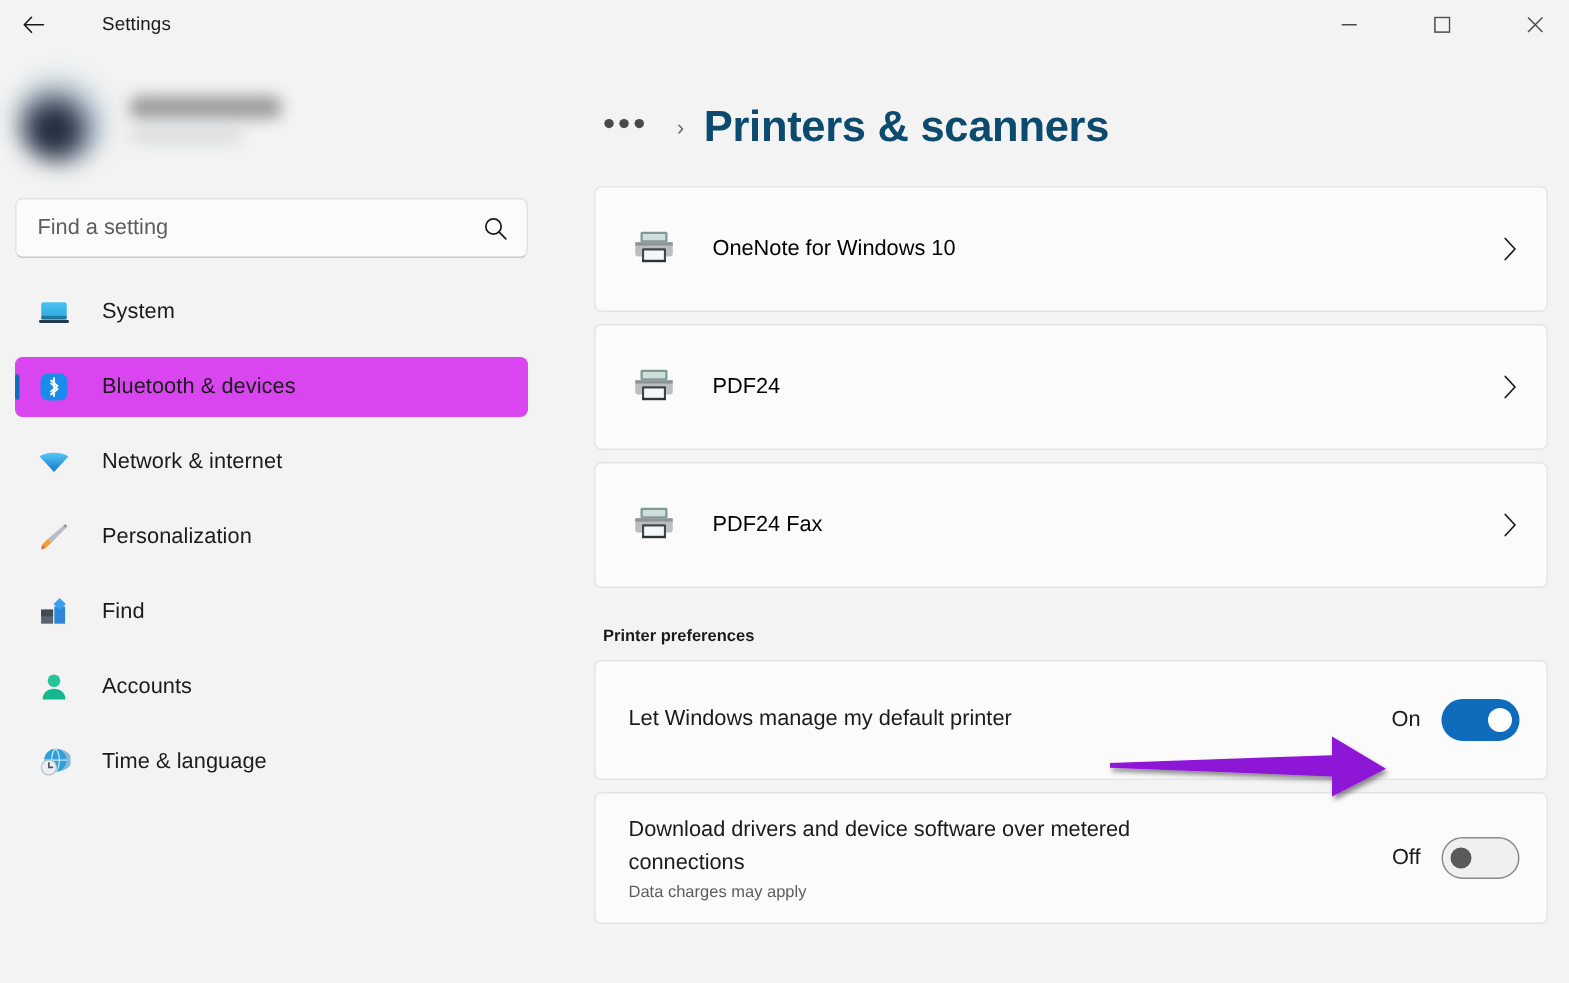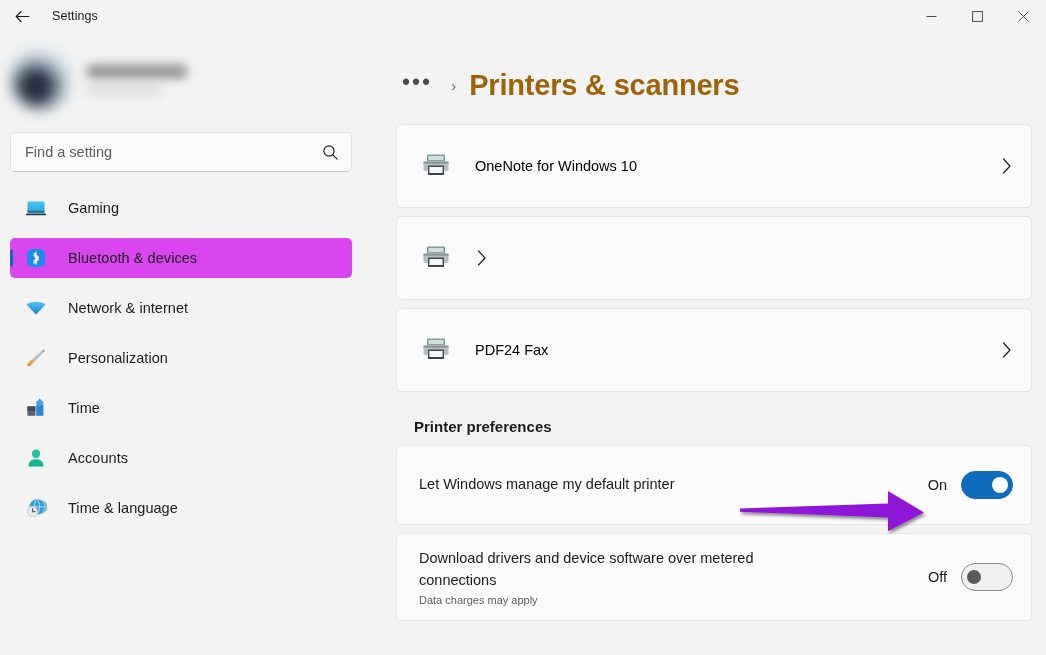--- a/index.html
+++ b/index.html
@@ -24,20 +24,21 @@
 
   
   .titlebar {
     height: 32px;
     flex: 0 0 32px;
     display: flex;
     align-items: center;
     background: #f3f3f3;
     position: relative;
     z-index: 5;
+    gap: 16px;
   }
   .tb-back {
     width: 44px;
     height: 32px;
     display: flex;
     align-items: center;
     justify-content: center;
     cursor: pointer;
   }
   .tb-back svg { display: block; }
@@ -207,21 +208,21 @@
   }
   .bc-sep {
     font-size: 15px;
     color: #6d6d6d;
     line-height: 1;
     font-weight: 400;
   }
   .bc-current {
     font-size: 29px;
     font-weight: 600;
-    color: #a16207;
+    color: #0c4a6e;
     letter-spacing: -.2px;
     line-height: 1;
   }
 
   .card {
     background: #fbfbfb;
     border: 1px solid #e5e5e5;
     border-radius: 5px;
     margin-bottom: 8px;
   }
@@ -243,24 +244,24 @@
     margin-right: 22px;
   }
   .printer-name {
     flex: 1;
     font-size: 14.5px;
     color: #000000;
   }
   .chev { flex: 0 0 auto; display: flex; align-items: center; }
 
   .section-title {
-    font-size: 15px;
+    font-size: 11px;
     font-weight: 600;
     color: #1b1b1b;
-    margin: 26px 0 10px 18px;
+    margin: 26px 0 10px 6px;
   }
 
   .pref-row {
     min-height: 78px;
     display: flex;
     align-items: center;
     padding: 14px 18px 14px 22px;
     gap: 12px;
   }
   .pref-text { flex: 1; min-width: 0; }
@@ -397,21 +398,21 @@
                   <linearGradient id="gSys" x1="0" y1="0" x2="0" y2="1">
                 <stop offset="0" stop-color="#4cc2f1"></stop>
                     <stop offset="1" stop-color="#2aa7e0"></stop>
               </linearGradient>
                 </defs>
               <rect x="2.5" y="4.5" width="17" height="11.5" rx="1.3" fill="url(#gSys)"></rect>
               <rect x="2.5" y="13.6" width="17" height="2.4" fill="#1b4e6b" opacity=".55"></rect>
               <rect x="1" y="16.4" width="20" height="1.9" rx=".9" fill="#1f3a4d"></rect>
             </svg>
           </span>
-          <span class="navlabel">Gaming</span>
+          <span class="navlabel">System</span>
         </div>
 
         <div class="navitem active">
           <span class="pill"></span>
           <span class="navicon">
             <svg width="22" height="22" viewBox="0 0 22 22">
               <rect x="2" y="2" width="18" height="18" rx="5" fill="#1b8bec"></rect>
               <path d="M9 6.6 L13.4 10.3 L9 14 M9 8.6 L13.4 12.3 L9 16" fill="none" stroke="#fff" stroke-width="1.25" stroke-linejoin="round" stroke-linecap="round"></path>
               <path d="M11 5 V17" stroke="#fff" stroke-width="1.25" stroke-linecap="round"></path>
             </svg>
@@ -451,21 +452,21 @@
         <div class="navitem">
           <span class="pill"></span>
           <span class="navicon">
             <svg width="22" height="22" viewBox="0 0 22 22">
               <rect x="2.4" y="9.4" width="8" height="9.4" fill="#5a6470"></rect>
               <rect x="2.4" y="9.4" width="8" height="4.5" fill="#414a55"></rect>
               <rect x="11.2" y="7.4" width="7.2" height="11.4" fill="#2f86d8"></rect>
               <path d="M14.8 1.6 L18.9 5.7 L14.8 9.8 L10.7 5.7 Z" fill="#39a0ef"></path>
             </svg>
           </span>
-          <span class="navlabel">Time</span>
+          <span class="navlabel">Find</span>
         </div>
 
         <div class="navitem">
           <span class="pill"></span>
           <span class="navicon">
             <svg width="22" height="22" viewBox="0 0 22 22">
               <circle cx="11" cy="6.8" r="4.2" fill="#27c39a"></circle>
               <path d="M3.4 19.4 C3.4 14.6 7 12.2 11 12.2 C15 12.2 18.6 14.6 18.6 19.4 Z" fill="#15b88e"></path>
             </svg>
           </span>
@@ -526,20 +527,21 @@
             <svg width="30" height="28" viewBox="0 0 30 28">
               <rect x="6" y="2.5" width="18" height="7" rx="1" fill="#7e9b95"></rect>
               <rect x="7.5" y="4" width="15" height="4.2" fill="#cfe0dc"></rect>
               <rect x="2.5" y="9.5" width="25" height="9.5" rx="1.6" fill="#b9bec2"></rect>
               <rect x="2.5" y="9.5" width="25" height="2.2" fill="#8d9397"></rect>
               <rect x="7" y="13.5" width="16" height="9" rx=".8" fill="#40474c"></rect>
               <rect x="8.4" y="15" width="13.2" height="6.4" fill="#f4f6f7"></rect>
               <rect x="7" y="21.2" width="16" height="1.6" fill="#2d3438"></rect>
             </svg>
           </span>
+          <span class="printer-name">PDF24</span>
           <span class="chev">
             <svg width="13" height="18" viewBox="0 0 13 18">
               <path d="M3.5 2 L10 9 L3.5 16" fill="none" stroke="#1b1b1b" stroke-width="1.15" stroke-linecap="round" stroke-linejoin="round"></path>
             </svg>
           </span>
         </div>
       </div>
 
       <div class="card">
         <div class="printer-row">

